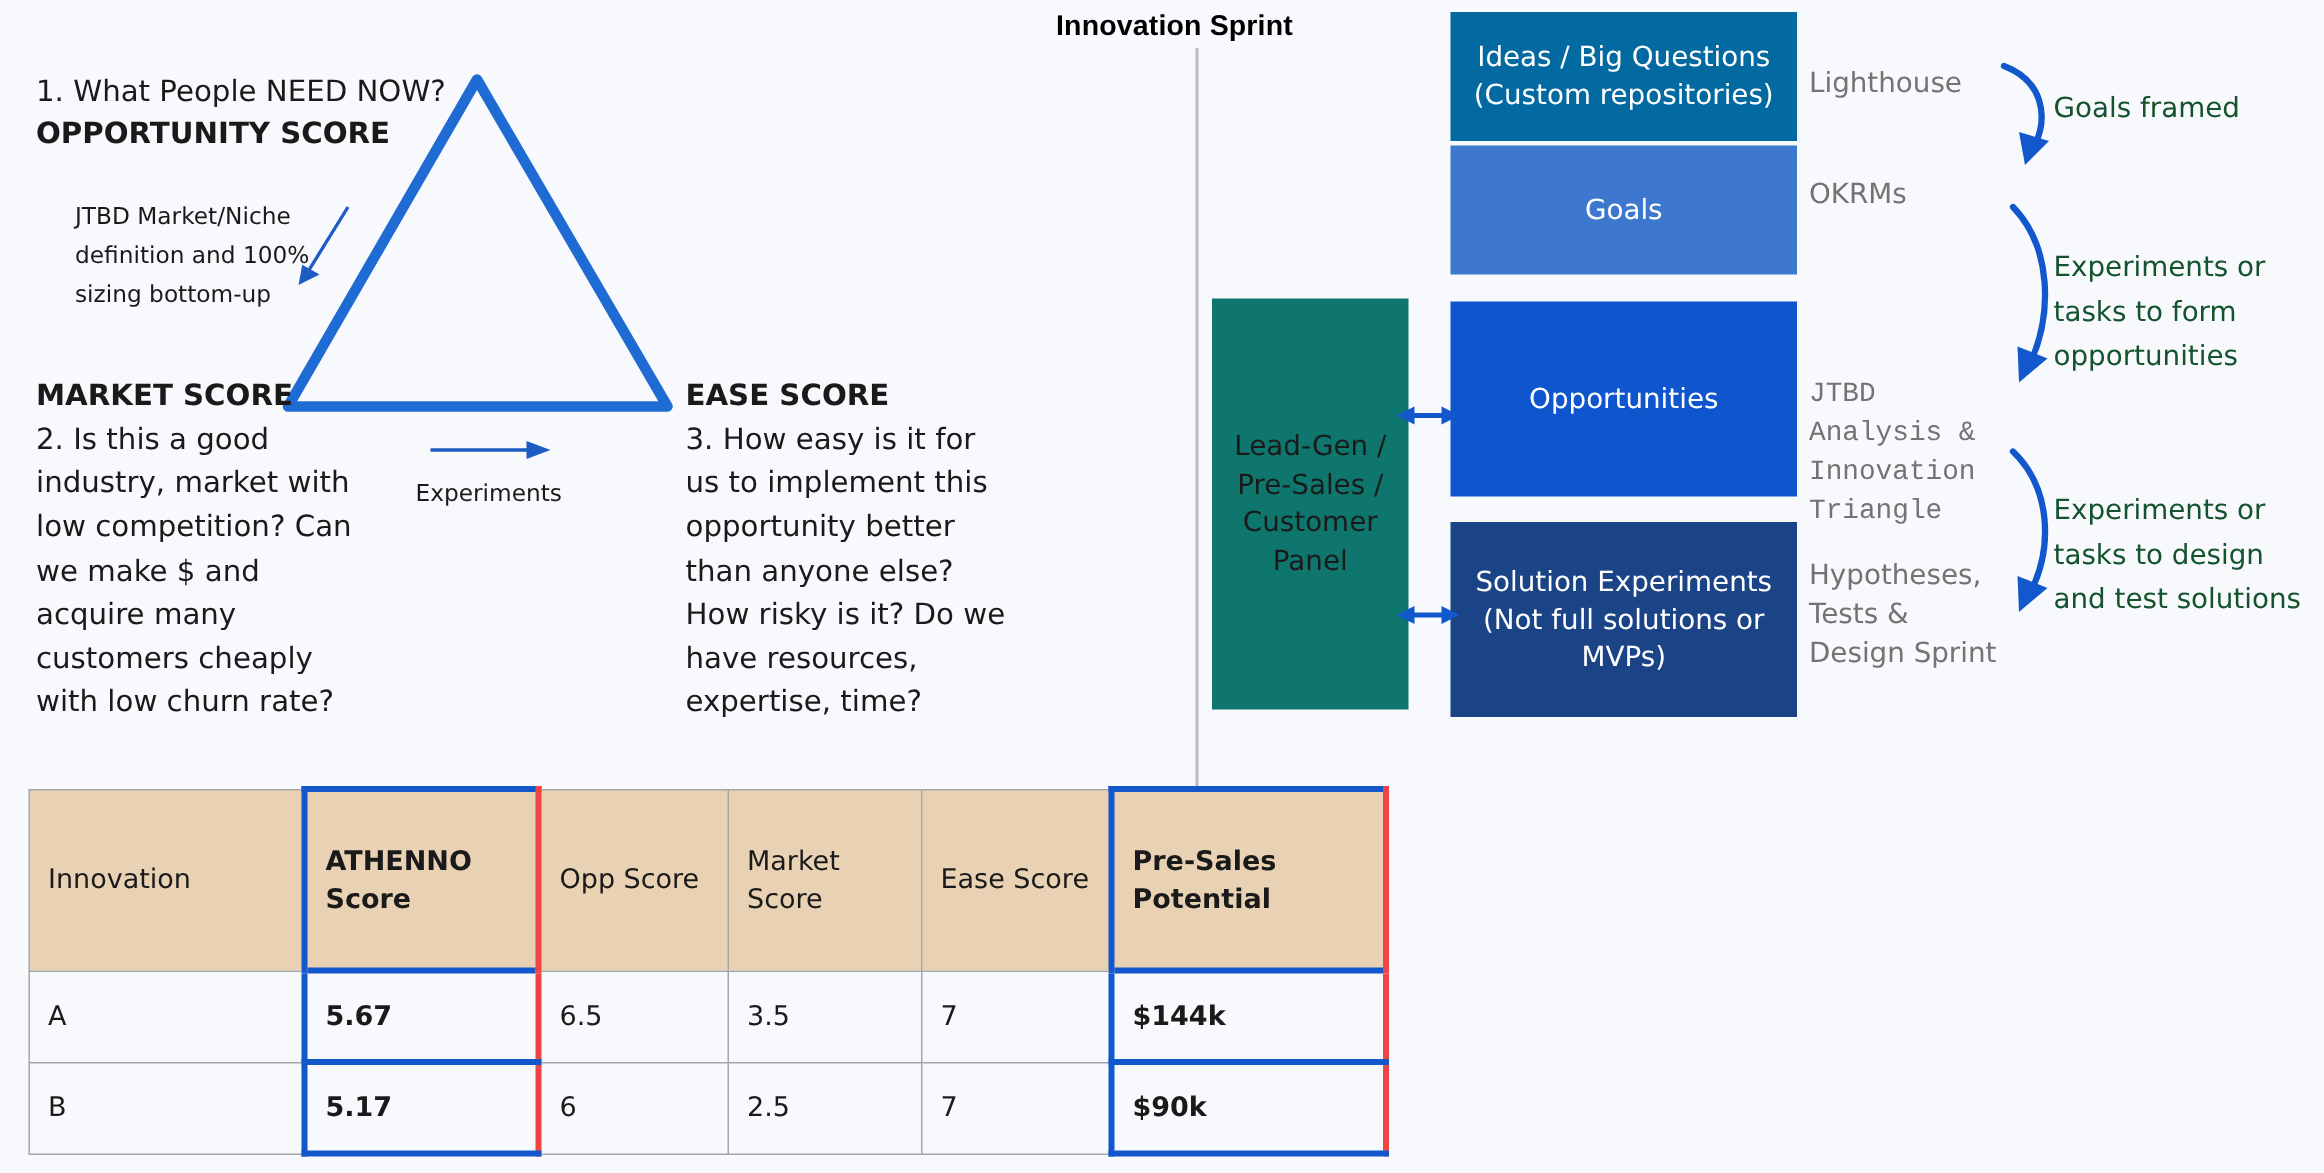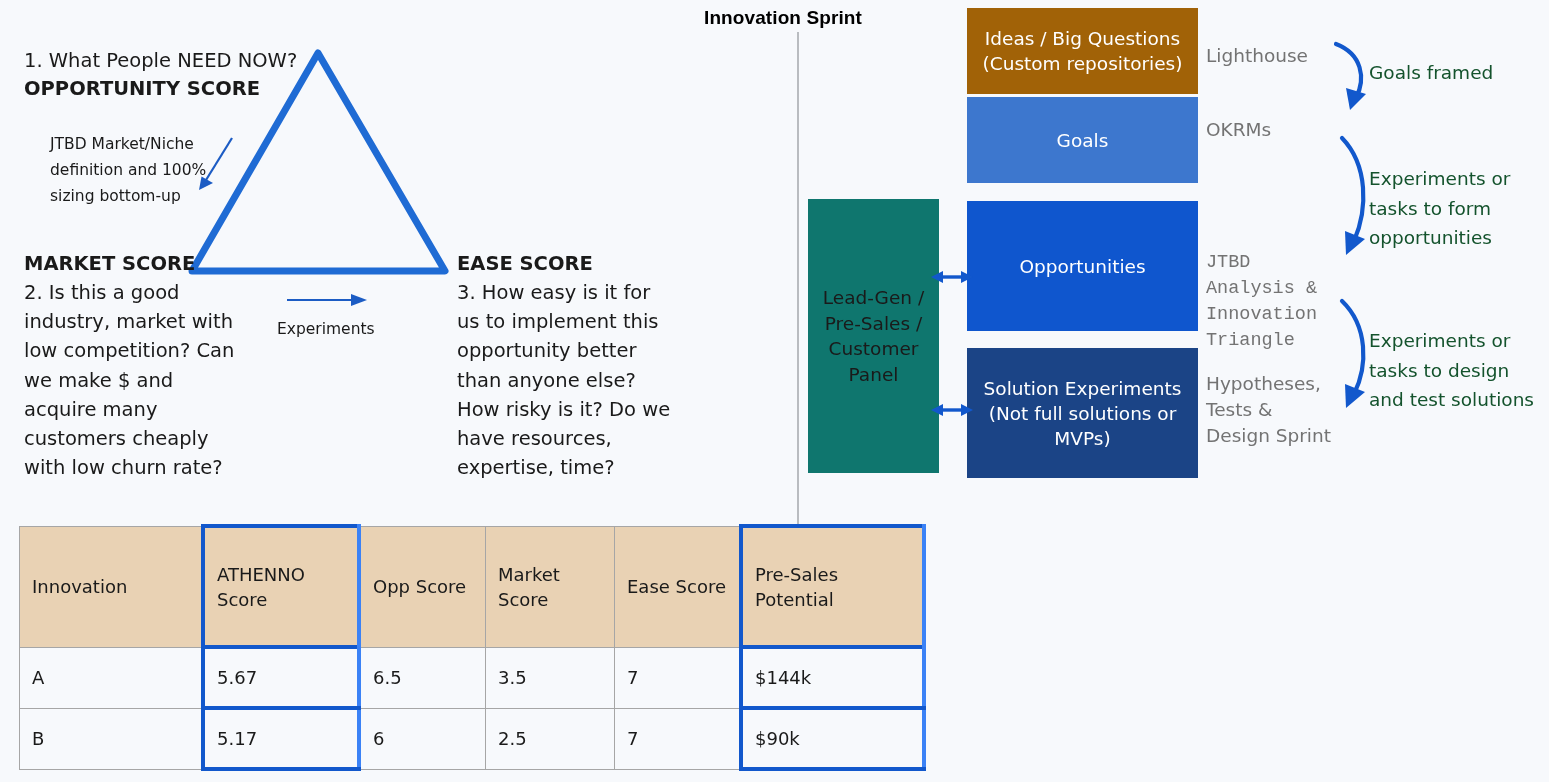--- a/index.html
+++ b/index.html
@@ -104,22 +104,22 @@
     background: #f7f9fc;
   }
   #score-table thead th {
     background: #e9d2b4;
     height: 117px;
     line-height: 25px;
   }
   #score-table tbody td { height: 57px; }
   #score-table .hl {
     border-left: 4px solid #1258cc;
-    border-right: 4px solid #3b82f6;
-    font-weight: normal;
+    border-right: 4px solid #ef4444;
+    font-weight: bold;
   }
   #score-table thead .hl { border-top: 4px solid #1258cc; }
   #score-table tbody tr:last-child .hl { border-bottom: 4px solid #1258cc; }
   #score-table tbody tr:first-child .hl { border-top: 4px solid #1258cc; }
   #score-table tbody tr:first-child td.hl { border-bottom: 4px solid #1258cc; }
   .col-0 { width: 157px; }
   .col-1 { width: 128px; }
   .col-2 { width: 100px; }
   .col-3 { width: 104px; }
   .col-4 { width: 100px; }
@@ -132,21 +132,21 @@
     display: flex;
     align-items: center;
     justify-content: center;
     text-align: center;
     color: #ffffff;
     font-size: 18.5px;
     line-height: 25px;
     padding: 0 6px;
     box-sizing: border-box;
   }
-  #box-ideas   { top: 8px;   height: 86px;  background: #a16207; }
+  #box-ideas   { top: 8px;   height: 86px;  background: #0369a1; }
   #box-goals   { top: 97px;  height: 86px;  background: #3d77ce; }
   #box-opps    { top: 201px; height: 130px; background: #0f56ce; }
   #box-solexp  { top: 348px; height: 130px; background: #1b4486; }
 
   #leadgen-panel {
     left: 808px; top: 199px;
     width: 131px; height: 274px;
     background: #0f766e;
     display: flex;
     align-items: center;

